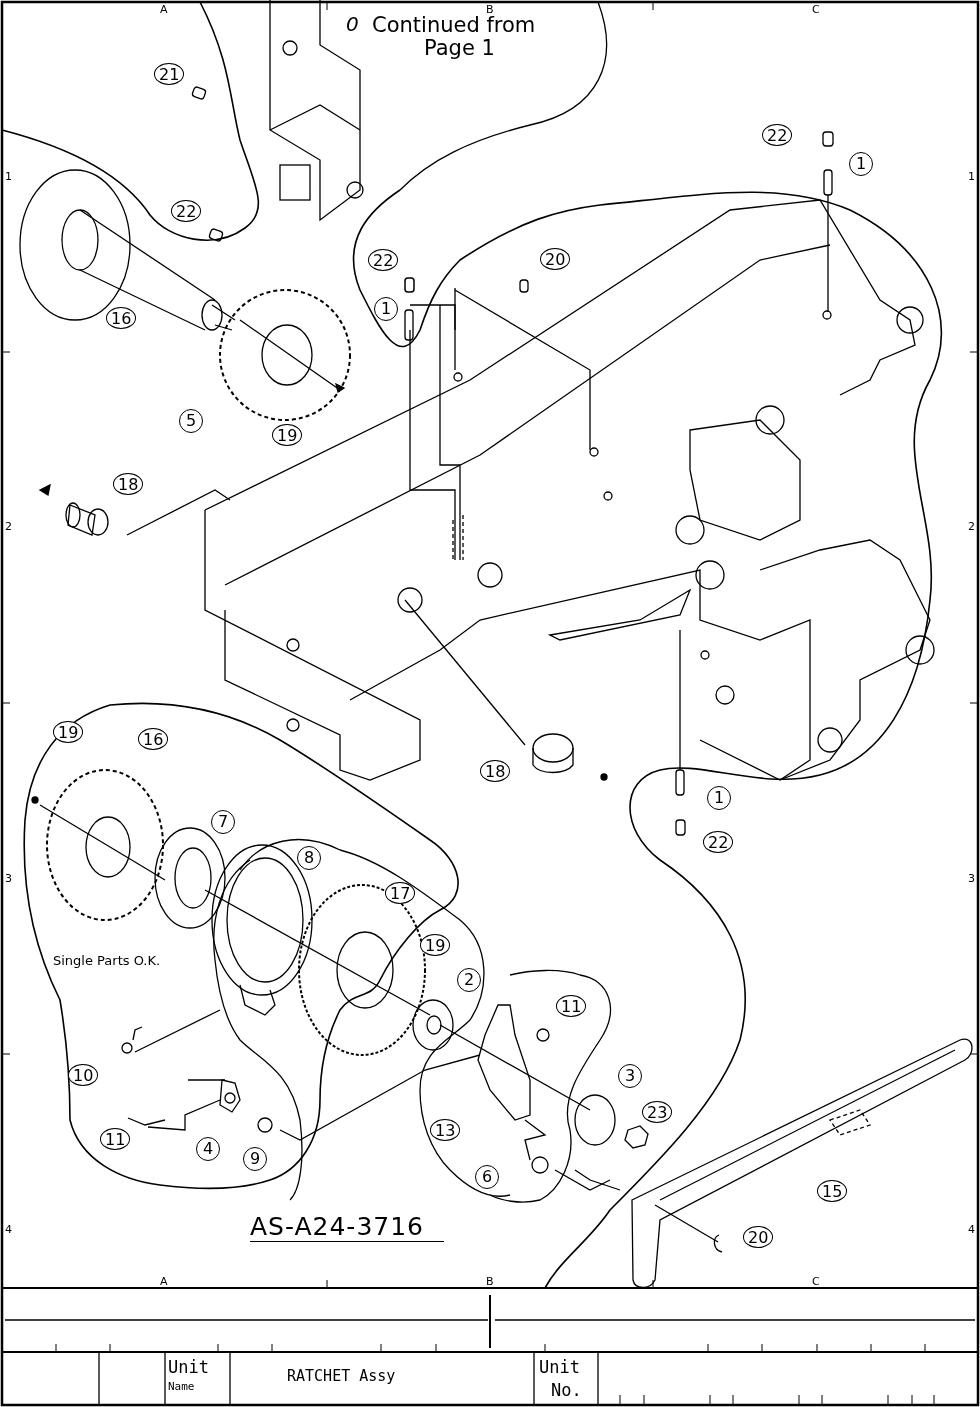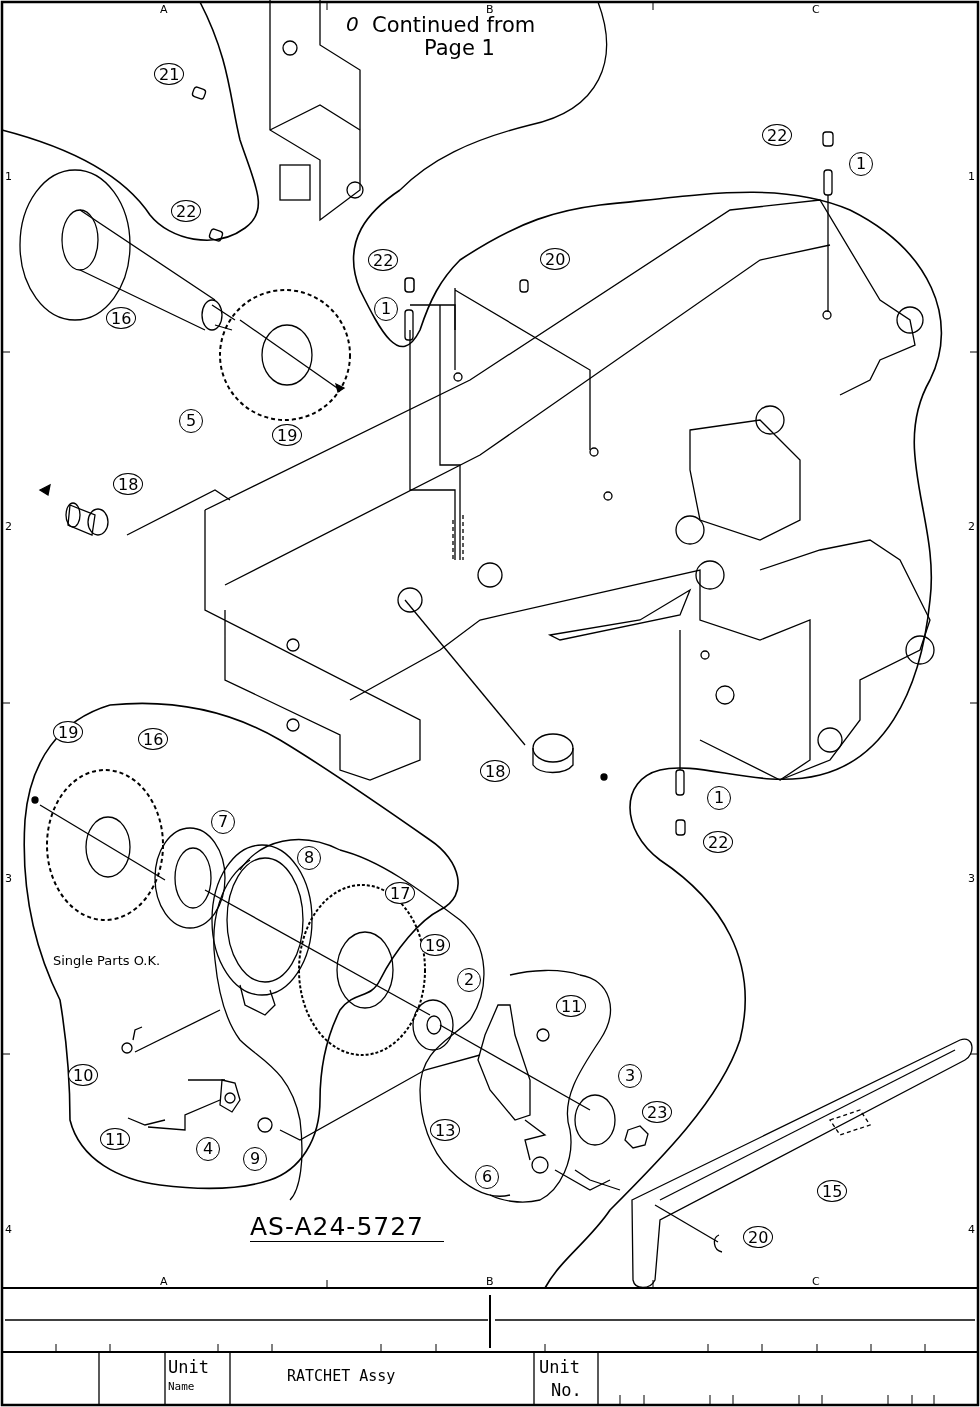--- a/index.html
+++ b/index.html
@@ -205,21 +205,21 @@
 <span class="lbl grid-l" style="left:968px;top:170px">1</span>
 <span class="lbl grid-l" style="left:968px;top:520px">2</span>
 <span class="lbl grid-l" style="left:968px;top:872px">3</span>
 <span class="lbl grid-l" style="left:968px;top:1223px">4</span>
 
 <span class="lbl" style="left:346px;top:12px;font-size:20px;font-style:italic">0</span>
 <span class="lbl" style="left:372px;top:13px;font-size:21px">Continued from</span>
 <span class="lbl" style="left:424px;top:36px;font-size:21px">Page 1</span>
 <span class="lbl" style="left:53px;top:953px;font-size:13px">Single Parts O.K.</span>
 
-<div class="lbl asm" style="left:250px;top:1212px;border-bottom:1.5px solid #000;padding-right:20px">AS-A24-5727</div>
+<div class="lbl asm" style="left:250px;top:1212px;border-bottom:1.5px solid #000;padding-right:20px">AS-A24-3716</div>
 
 <span class="lbl balloon" style="left:154px;top:63px">21</span>
 <span class="lbl balloon" style="left:762px;top:124px">22</span>
 <span class="lbl balloon" style="left:106px;top:307px">16</span>
 <span class="lbl balloon" style="left:171px;top:200px">22</span>
 <span class="lbl balloon one" style="left:179px;top:409px">5</span>
 <span class="lbl balloon" style="left:272px;top:424px">19</span>
 <span class="lbl balloon" style="left:368px;top:249px">22</span>
 <span class="lbl balloon one" style="left:374px;top:297px">1</span>
 

